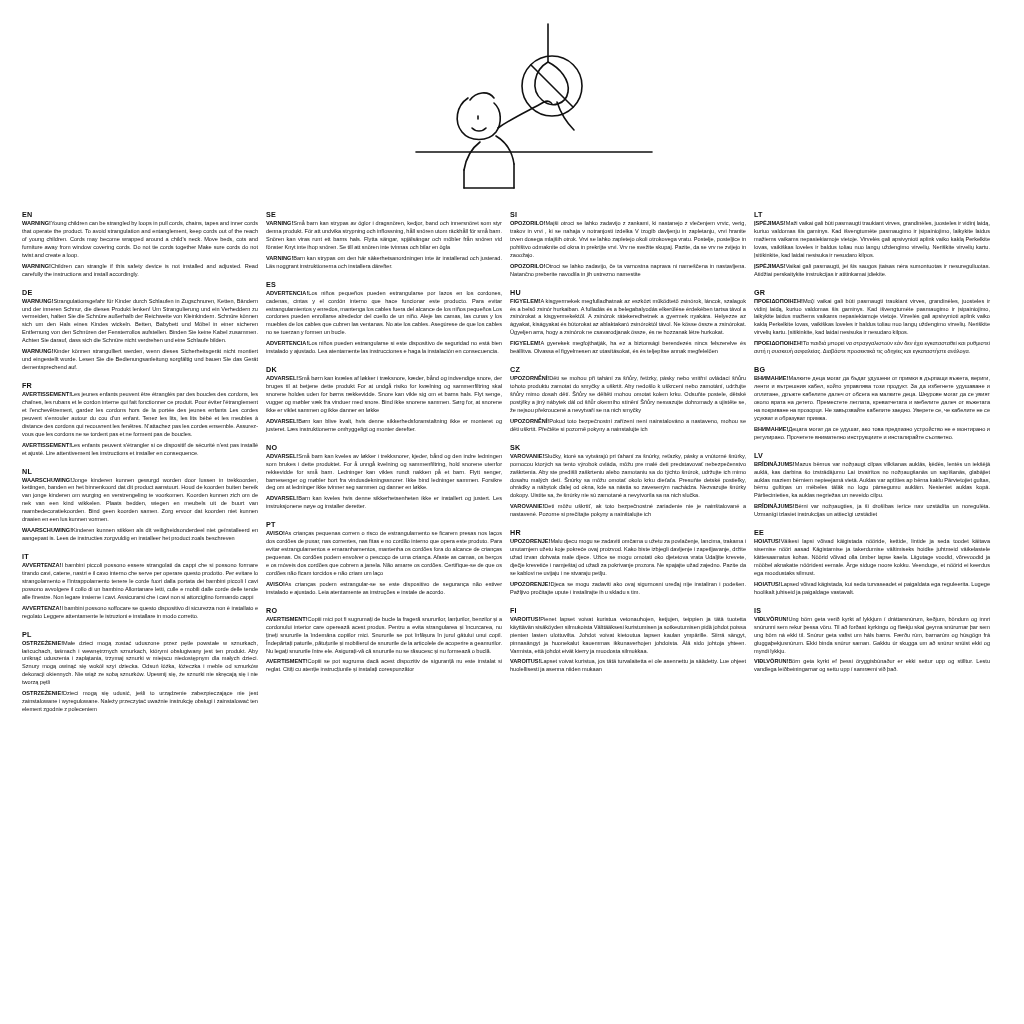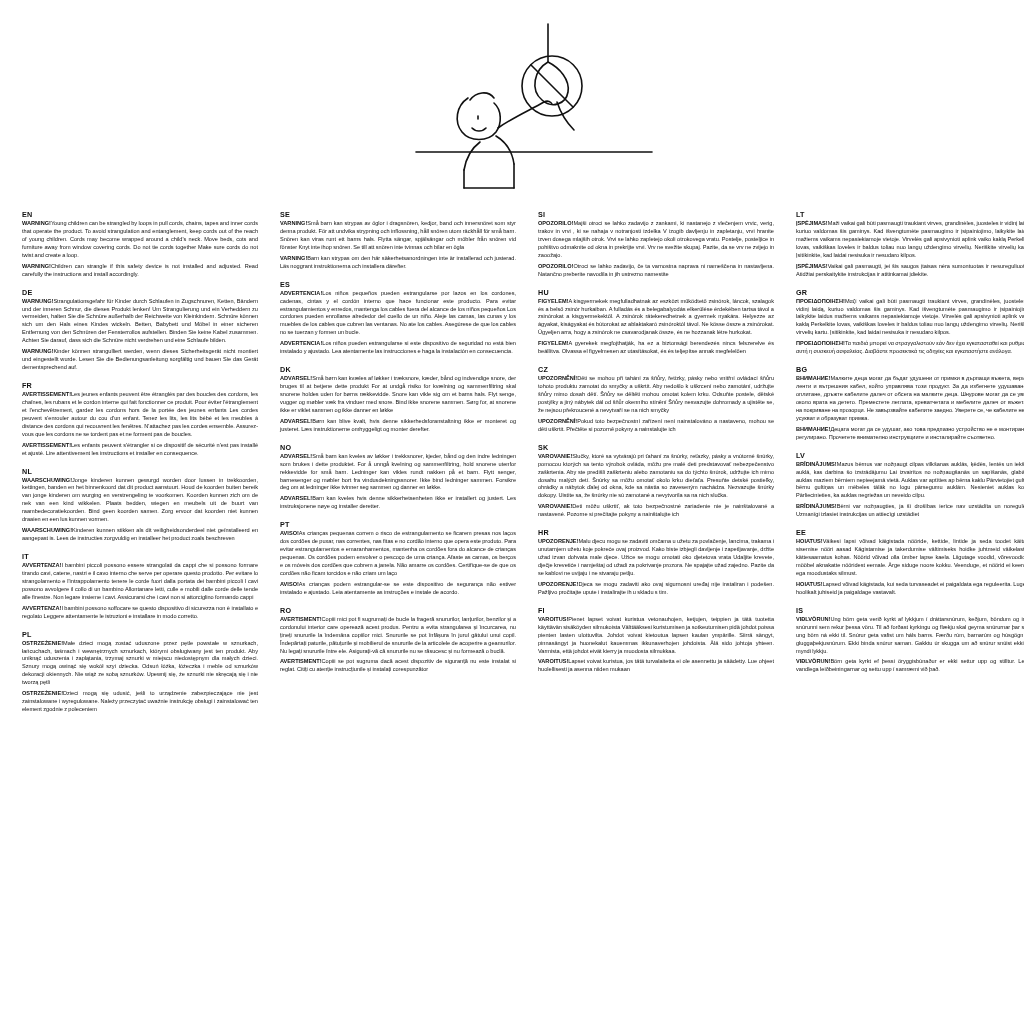--- a/index.html
+++ b/index.html
@@ -35,21 +35,21 @@
   }
 
   
   .columns {
     position: absolute;
     left: 22px;
     top: 210px;
     width: 986px;
     display: flex;
     flex-direction: row;
-    gap: 22px;
+    gap: 8px;
   }
   .col {
     width: 236px;
     flex: 0 0 236px;
   }
 
   .block {
     margin-bottom: 9px;
   }
   .lang {

